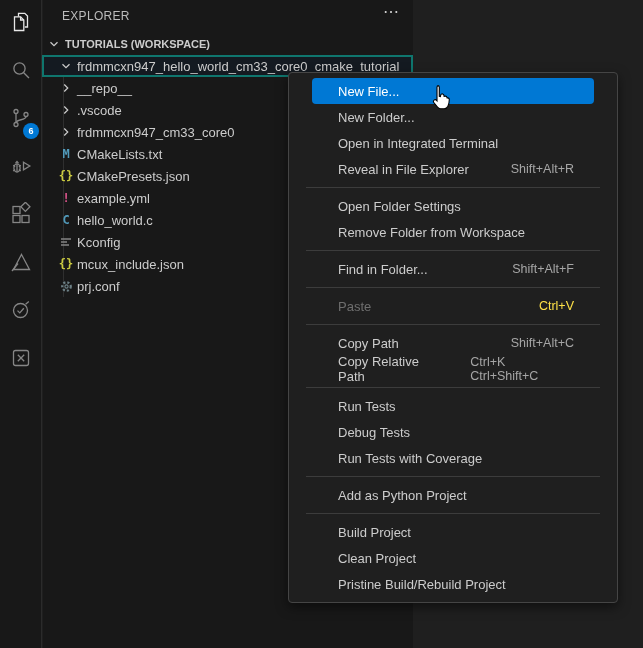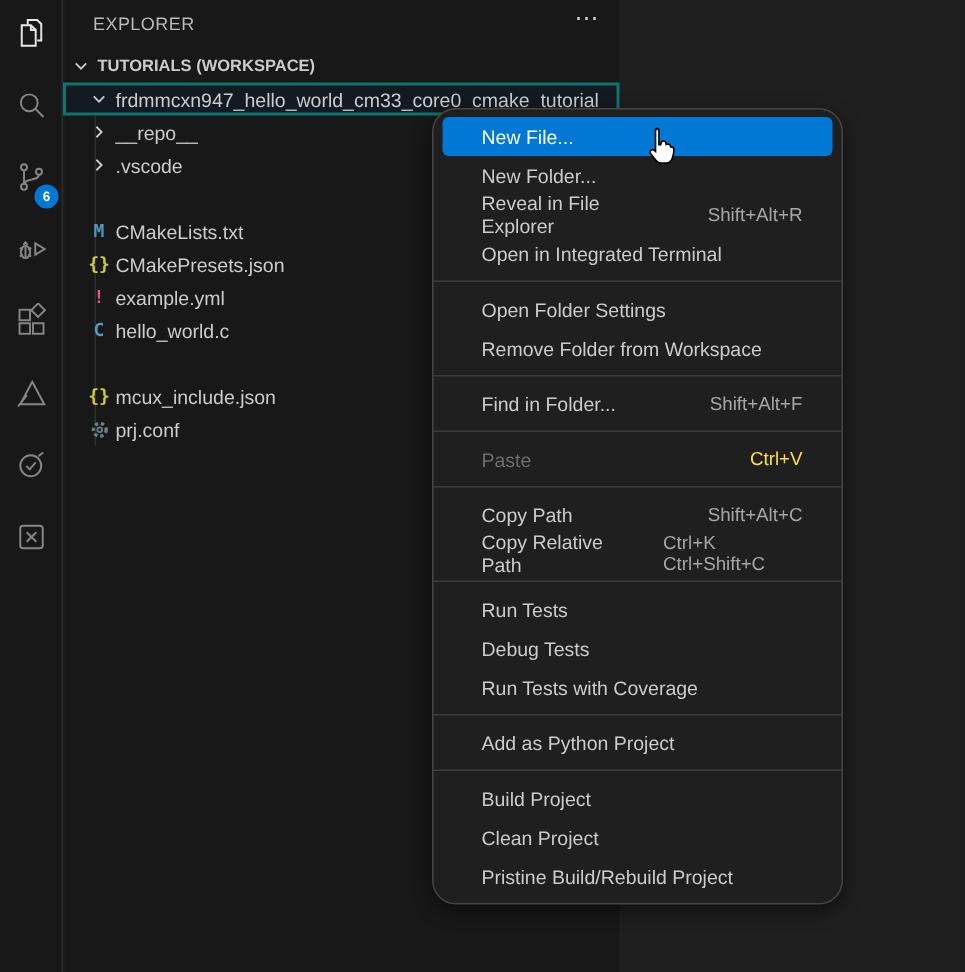--- a/index.html
+++ b/index.html
@@ -38,22 +38,22 @@
   .ticon.yellow { color:#cbcb41; }
   .ticon.pink { color:#e1568e; }
   .ticon svg { vertical-align:middle; }
   .tlabel { margin-left:3px; }
   .indent-guide { position:absolute; left:20px; top:77px; width:1px; height:220px; background:#2f2f2f; }
 
   
   .editor { position:absolute; left:413px; top:0; width:230px; height:648px; background:#1f1f1f; }
 
   
-  .menu { position:absolute; left:288px; top:72px; width:274px; background:#1f1f1f;
-          border:1px solid #454545; border-radius:16px; padding:5px 0;
+  .menu { position:absolute; left:288px; top:72px; width:330px; background:#1f1f1f;
+          border:1px solid #454545; border-radius:4px; padding:5px 17px;
           box-shadow:0 4px 12px rgba(0,0,0,.5); z-index:5; }
   .sep { height:1px; background:#3c3c3c; margin:5px 0; }
   .mi { height:26px; margin:0 6px; padding:0 20px 0 26px; display:flex; align-items:center;
         justify-content:space-between; border-radius:4px; font-size:13px; color:#cccccc; cursor:pointer; }
   .mi .sc { color:#a6a6a6; font-size:12.5px; margin-left:24px; }
   .mi.hl { background:#0078d4; color:#ffffff; }
   .mi.disabled { color:#6e6e6e; cursor:default; }
   .mi.disabled .sc { color:#fde047; }
 
   
@@ -179,20 +179,28 @@
 
     <div class="row child" style="top:99px">
       <span class="chev">
         <svg width="14" height="14" viewBox="0 0 16 16">
             <path d="M6 4l4 4-4 4"></path>
           </svg>
       </span>
       <span class="tlabel">.vscode</span>
     </div>
 
+    <div class="row child" style="top:121px">
+      <span class="chev">
+        <svg width="14" height="14" viewBox="0 0 16 16">
+            <path d="M6 4l4 4-4 4"></path>
+          </svg>
+      </span>
+      <span class="tlabel">frdmmcxn947_cm33_core0</span>
+    </div>
 
     <div class="row child" style="top:143px">
       <span class="ticon blue">M</span>
       <span class="tlabel">CMakeLists.txt</span>
     </div>
 
     <div class="row child" style="top:165px">
       <span class="ticon yellow">{}</span>
       <span class="tlabel">CMakePresets.json</span>
     </div>
@@ -200,20 +208,28 @@
     <div class="row child" style="top:187px">
       <span class="ticon pink">!</span>
       <span class="tlabel">example.yml</span>
     </div>
 
     <div class="row child" style="top:209px">
       <span class="ticon blue">C</span>
       <span class="tlabel">hello_world.c</span>
     </div>
 
+    <div class="row child" style="top:231px">
+      <span class="ticon">
+        <svg width="12" height="12" viewBox="0 0 12 12">
+          <path d="M1 3h10M1 6h6M1 9h8" stroke="#848484" stroke-width="1.4" fill="none"></path>
+        </svg>
+      </span>
+      <span class="tlabel">Kconfig</span>
+    </div>
 
     <div class="row child" style="top:253px">
       <span class="ticon yellow">{}</span>
       <span class="tlabel">mcux_include.json</span>
     </div>
 
     <div class="row child" style="top:275px">
       <span class="ticon">
         <svg width="13" height="13" viewBox="0 0 14 14">
           <circle cx="7" cy="7" r="4.6" stroke="#6d8086" stroke-width="2.4" fill="none" stroke-dasharray="2.3 2.1"></circle>
@@ -225,25 +241,25 @@
   </div>
 
   <div class="menu">
     <div class="mi hl">
       <span>New File...</span>
     </div>
     <div class="mi">
       <span>New Folder...</span>
     </div>
     <div class="mi">
+      <span>Open in Integrated Terminal</span>
+    </div>
+    <div class="mi">
       <span>Reveal in File Explorer</span>
       <span class="sc">Shift+Alt+R</span>
-    </div>
-    <div class="mi">
-      <span>Open in Integrated Terminal</span>
     </div>
 
     <div class="sep"></div>
 
     <div class="mi">
       <span>Open Folder Settings</span>
     </div>
     <div class="mi">
       <span>Remove Folder from Workspace</span>
     </div>

